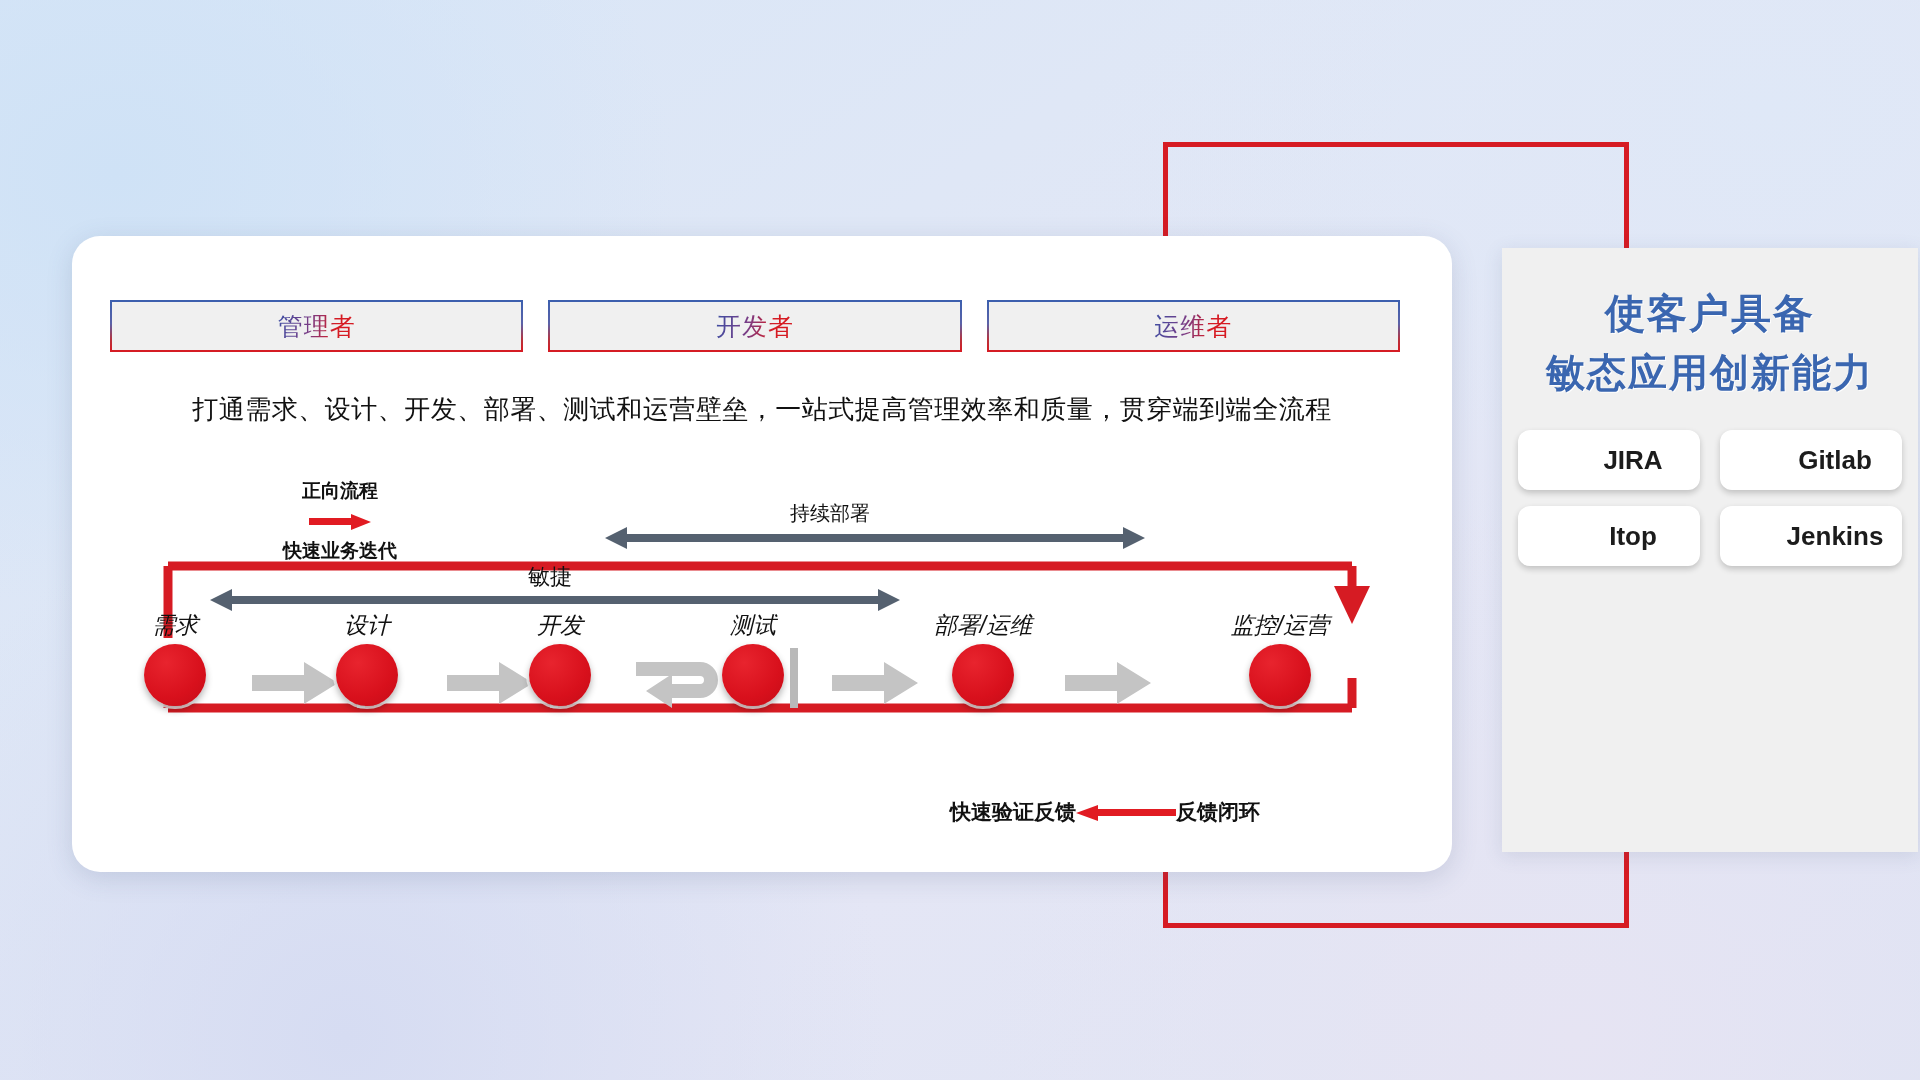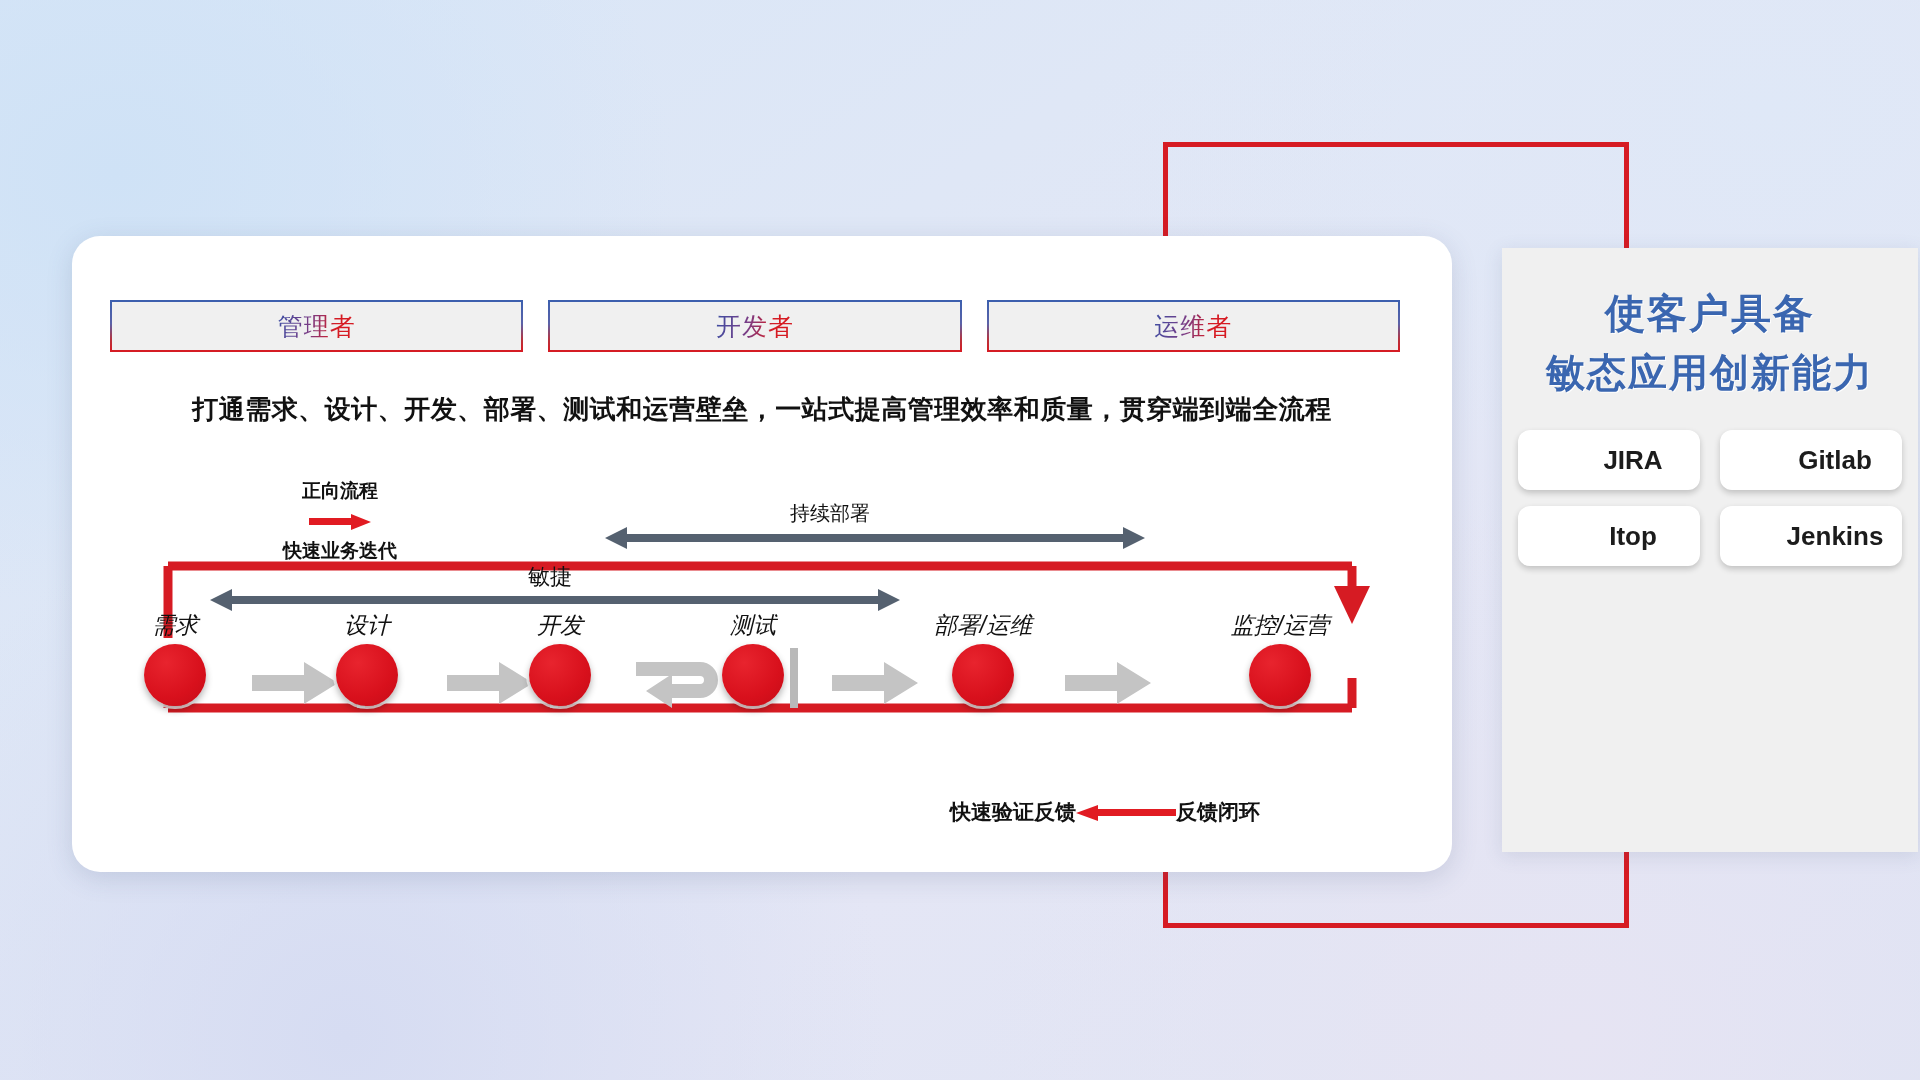--- a/index.html
+++ b/index.html
@@ -64,21 +64,21 @@
     letter-spacing: 1px;
   }
 
   
   #desc {
     position: absolute;
     left: 72px; top: 392px;
     width: 1380px;
     text-align: center;
     font-size: 26px;
-    font-weight: bold;
+    font-weight: normal;
     color: #111;
     letter-spacing: .5px;
     z-index: 6;
   }
 
   
   #legend-forward {
     position: absolute;
     left: 283px; top: 478px;
     display: flex; align-items: center; gap: 10px;

